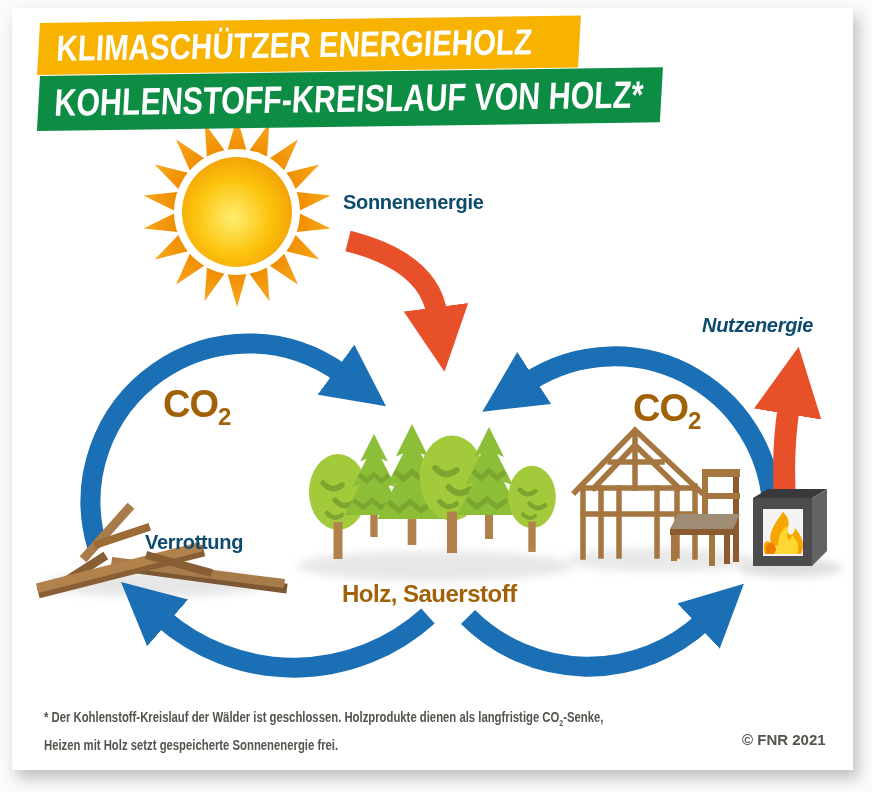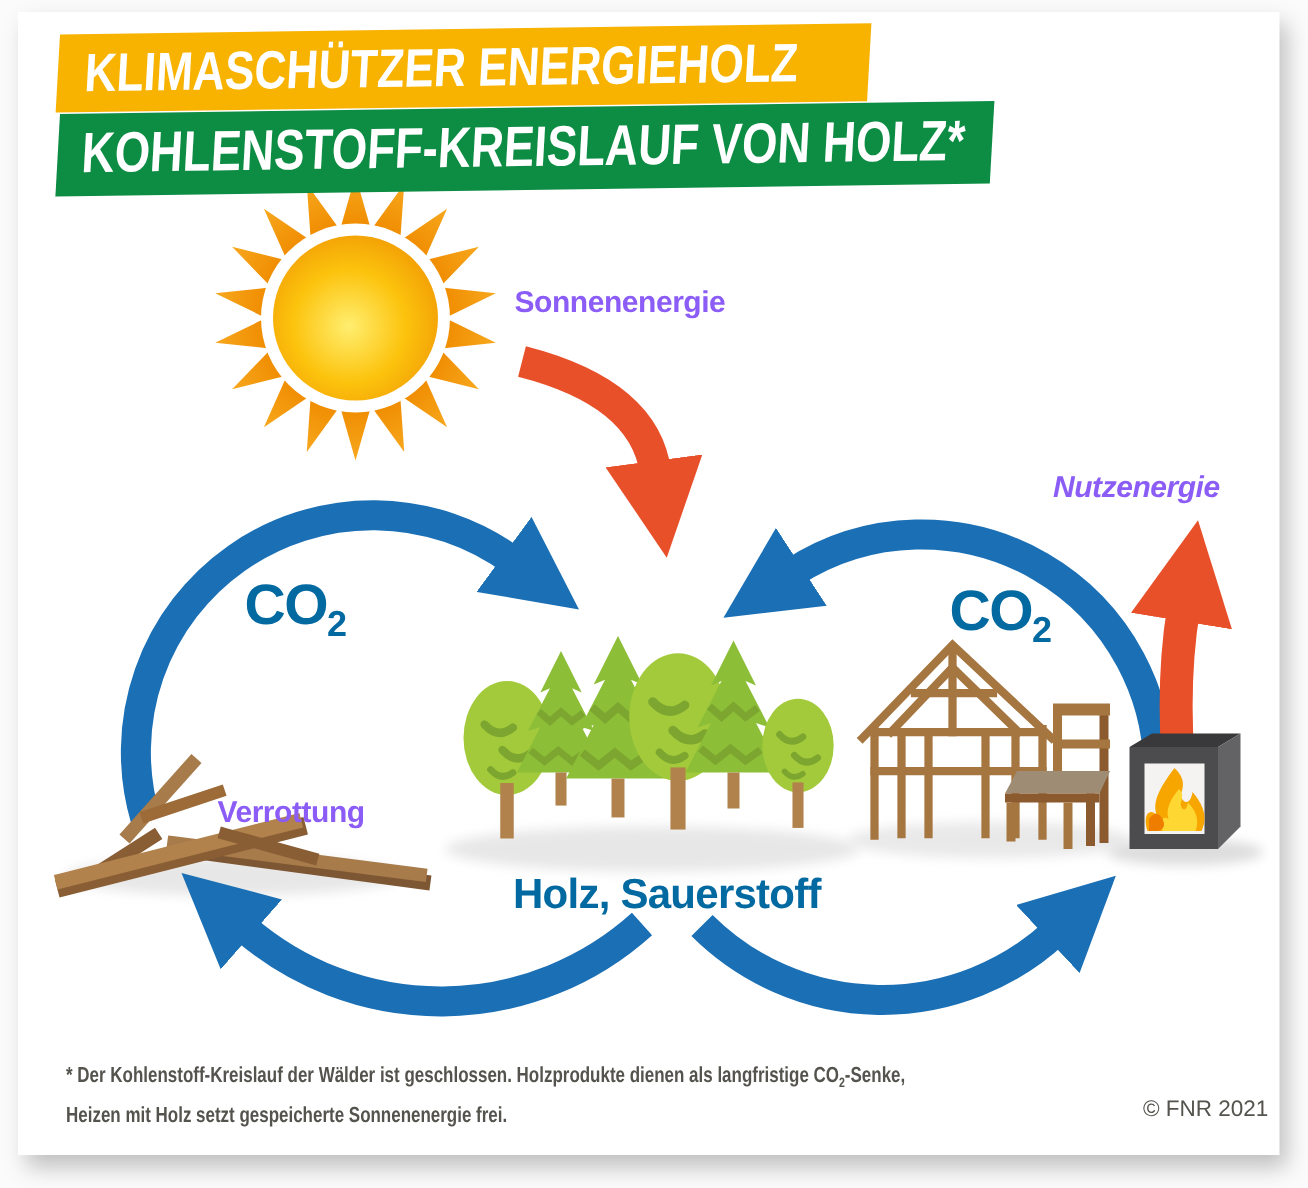--- a/index.html
+++ b/index.html
@@ -11,36 +11,36 @@
 
   .banner { position:absolute; color:#fff; font-weight:bold; white-space:nowrap; transform-origin:left top; }
   .banner .inner { display:inline-block; transform-origin:left center; }
   .banner1 { left:40px; top:23px; width:541px; height:52px; background:#F8B200;
              transform:rotate(-0.8deg) skewX(-4deg); line-height:52px; padding-left:18px; font-size:36px; }
   .banner1 .inner { transform:scaleX(0.82); }
   .banner2 { left:40px; top:76px; width:623px; height:55px; background:#0D8C44;
              transform:rotate(-0.8deg) skewX(-4deg); line-height:55px; padding-left:16px; font-size:38px; }
   .banner2 .inner { transform:scaleX(0.80); }
 
-  .glabel { position:absolute; color:#8b5cf6; font-weight:bold; font-size:20px; white-space:nowrap; letter-spacing:-0.3px; }
-  .blabel { position:absolute; color:#0369a1; font-weight:bold; white-space:nowrap; }
+  .glabel { position:absolute; color:#0c4a6e; font-weight:bold; font-size:20px; white-space:nowrap; letter-spacing:-0.3px; }
+  .blabel { position:absolute; color:#a16207; font-weight:bold; white-space:nowrap; }
   .lbl-sonnenenergie { left:343px; top:191px; }
   .lbl-nutzenergie   { left:702px; top:314px;font-style:italic; }
   .lbl-verrottung    { left:145px; top:519px;margin-top:12px; }
   .lbl-holzverwendung{ left:586px; top:571px; }
-  .lbl-holz          { left:342px; top:580px; font-size:28px; letter-spacing:-0.5px; }
+  .lbl-holz          { left:342px; top:580px; font-size:24px; letter-spacing:-0.5px; }
   .co2 { font-size:38px; letter-spacing:-1px; }
   .co2 sub { font-size:24px; vertical-align:-8px; }
   .co2-left  { left:163px; top:383px; }
   .co2-right { left:633px; top:387px; }
 
   .footer-note { position:absolute; left:44px; top:706px; color:#55534D; font-weight:bold; font-size:14.5px;
                  line-height:22px; white-space:nowrap; transform:scaleX(0.78); transform-origin:left top; }
   .footer-note sub { font-size:9px; }
-  .copyright { position:absolute; left:762px; top:731px; color:#55534D; font-weight:normal; font-size:15px; white-space:nowrap; }
+  .copyright { position:absolute; left:742px; top:731px; color:#55534D; font-weight:bold; font-size:15px; white-space:nowrap; }
 </style>
 </head>
 <body>
 
 <div class="stage">
   <div class="card"></div>
 
   <svg class="diagram" viewBox="0 0 872 792">
     <defs>
       <radialGradient id="sunG" cx="46%" cy="55%" r="62%">

